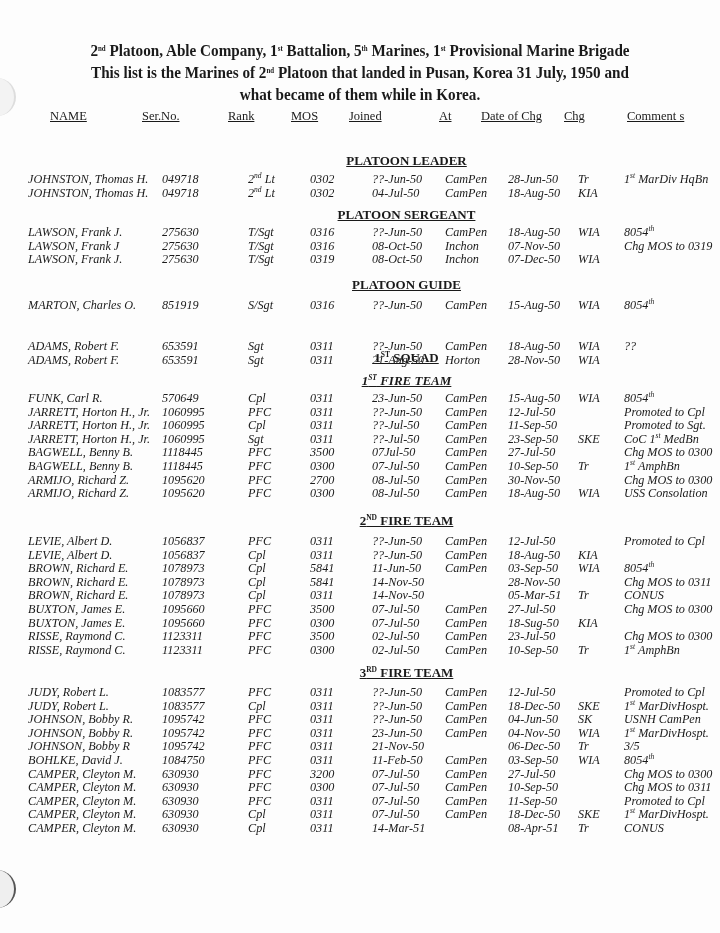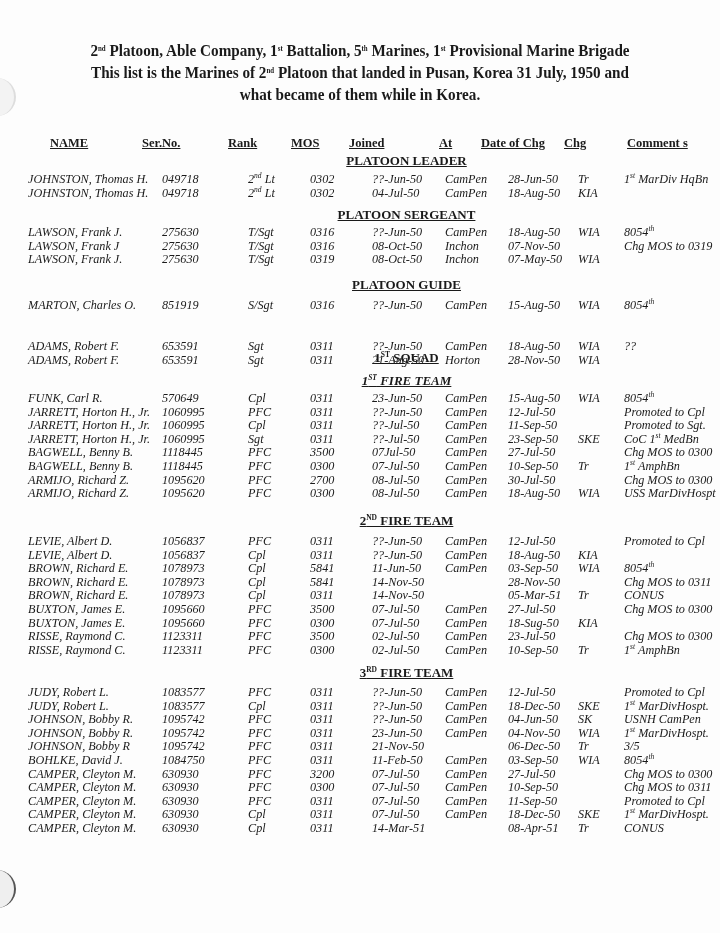--- a/index.html
+++ b/index.html
@@ -12,21 +12,21 @@
     background: #efefef; border-right: 2px solid #555; box-sizing: border-box;
   }
   .hole.top { top: 78px; border-right-color: #ddd; background: #f3f3f3; }
   .hole.bottom { top: 870px; }
   .title {
     position: absolute; left: 0; right: 0; top: 40px; text-align: center;
     font-weight: bold; font-size: 16.5px; line-height: 22px;
     font-family: "Liberation Serif", serif; transform: scaleX(0.92); transform-origin: center top;
   }
   .title sup { font-size: 9px; vertical-align: 6px; line-height: 0; }
-  .hdr { position: absolute; top: 136px; font-weight: bold; font-size: 12.5px; }
+  .hdr { position: absolute; top: 109px; font-weight: normal; font-size: 12.5px; }
   .hdr.ul { text-decoration: underline; }
   .sec-title {
     position: absolute; left: 0; right: 0; text-align: center; font-weight: bold;
     font-size: 13px; text-decoration: underline; padding-left: 93px;
     transform-origin: center;
   }
   .sec-title sup { font-size: 8px; vertical-align: 5px; line-height: 0; text-decoration: none; }
   .row { position: absolute; left: 18px; width: 720px; height: 13.5px; font-size: 12.2px; line-height: 13.5px; font-style: italic; }
   .row span { position: absolute; white-space: nowrap; }
   .c-name { left: 10px; }
@@ -111,21 +111,21 @@
       <span class="c-chg"></span>
       <span class="c-comment">Chg MOS to 0319</span>
     </div>
     <div class="row" style="top: 253.2px;">
       <span class="c-name">LAWSON, Frank J.</span>
       <span class="c-ser">275630</span>
       <span class="c-rank">T/Sgt</span>
       <span class="c-mos">0319</span>
       <span class="c-joined">08-Oct-50</span>
       <span class="c-at">Inchon</span>
-      <span class="c-date">07-May-50</span>
+      <span class="c-date">07-Dec-50</span>
       <span class="c-chg">WIA</span>
       <span class="c-comment"></span>
     </div>
     <div class="sec-title" style="top: 277px;">PLATOON GUIDE</div>
     <div class="row" style="top: 299px;">
       <span class="c-name">MARTON, Charles O.</span>
       <span class="c-ser">851919</span>
       <span class="c-rank">S/Sgt</span>
       <span class="c-mos">0316</span>
       <span class="c-joined">??-Jun-50</span>
@@ -224,34 +224,34 @@
       <span class="c-chg">Tr</span>
       <span class="c-comment">1<sup class="s">st</sup> AmphBn</span>
     </div>
     <div class="row" style="top: 473.6px;">
       <span class="c-name">ARMIJO, Richard Z.</span>
       <span class="c-ser">1095620</span>
       <span class="c-rank">PFC</span>
       <span class="c-mos">2700</span>
       <span class="c-joined">08-Jul-50</span>
       <span class="c-at">CamPen</span>
-      <span class="c-date">30-Jul-50</span>
+      <span class="c-date">30-Nov-50</span>
       <span class="c-chg"></span>
       <span class="c-comment">Chg MOS to 0300</span>
     </div>
     <div class="row" style="top: 487.2px;">
       <span class="c-name">ARMIJO, Richard Z.</span>
       <span class="c-ser">1095620</span>
       <span class="c-rank">PFC</span>
       <span class="c-mos">0300</span>
       <span class="c-joined">08-Jul-50</span>
       <span class="c-at">CamPen</span>
       <span class="c-date">18-Aug-50</span>
       <span class="c-chg">WIA</span>
-      <span class="c-comment">USS MarDivHospt</span>
+      <span class="c-comment">USS Consolation</span>
     </div>
     <div class="sec-title" style="top: 513px;">2<sup class="s">ND</sup> FIRE TEAM</div>
     <div class="row" style="top: 535px;">
       <span class="c-name">LEVIE, Albert D.</span>
       <span class="c-ser">1056837</span>
       <span class="c-rank">PFC</span>
       <span class="c-mos">0311</span>
       <span class="c-joined">??-Jun-50</span>
       <span class="c-at">CamPen</span>
       <span class="c-date">12-Jul-50</span>

